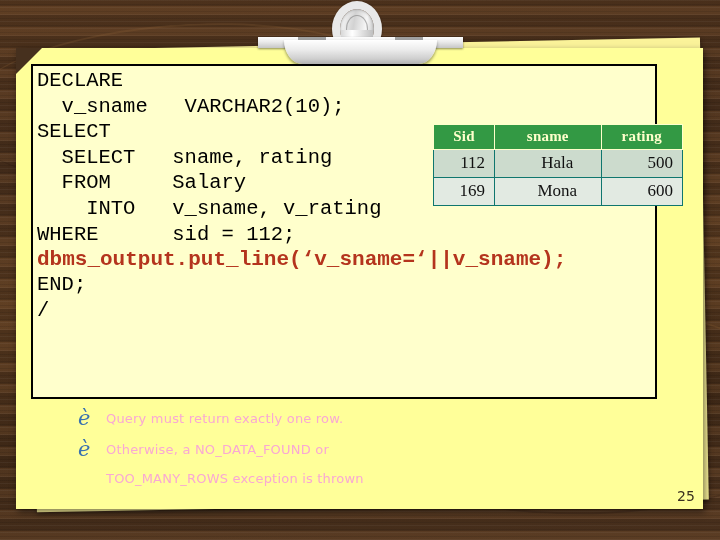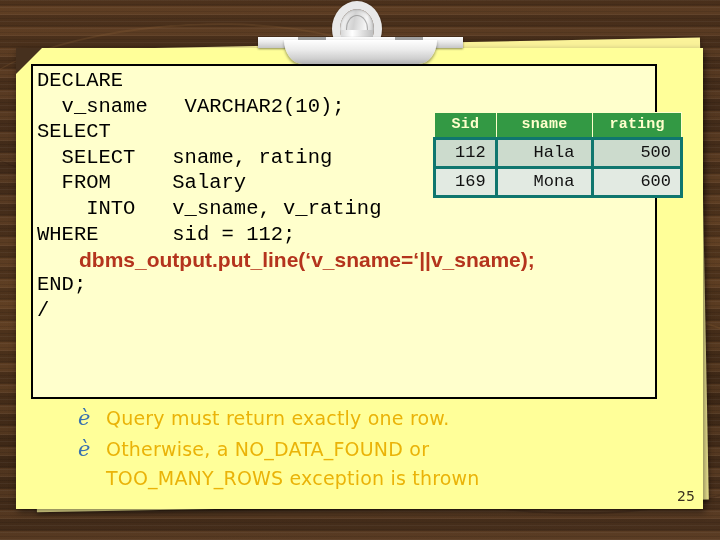--- a/index.html
+++ b/index.html
@@ -189,54 +189,53 @@
   }
   .code-line {
     font-family: "Liberation Mono", "DejaVu Sans Mono", monospace;
     font-size: 20.5px;
     line-height: 25.6px;
     color: #000000;
     white-space: pre;
     letter-spacing: 0px;
   }
   .code-line.emph {
-    font-family: Liberation Sans, sans-serif;
+    font-family: Liberation Mono, monospace;
     font-weight: bold;
     font-size: 21px;
     line-height: 25px;
     color: #b4341d;
-    margin-left: 42px;
   }
 
   
   .result-table {
     position: absolute;
     left: 433px;
-    top: 112px;
+    top: 124px;
     width: 250px;
     border-collapse: collapse;
-    font-family: Liberation Mono, monospace;
+    font-family: Liberation Serif, serif;
     font-size: 15px;
   }
   .result-table th {
     background: #339944;
     color: #ffffcc;
     font-weight: bold;
     font-size: 15px;
     padding: 3px 9px 4px 9px;
     border: 1px solid #ffffcc;
     text-align: center;
     letter-spacing: 0.2px;
   }
   .result-table td {
     color: #111111;
     font-weight: normal;
     font-size: 17px;
     padding: 3px 9px 4px 9px;
-    border: 3px solid #0f766e;
+    border: 1px solid #0f766e;
     text-align: right;
   }
   .result-table td.c-name { text-align: center; padding-left: 28px; }
   .result-table tr.row-a td { background: #ccdbcd; }
   .result-table tr.row-b td { background: #e2eae2; }
 
   
   .bullets {
     position: absolute;
     left: 78px;
@@ -252,23 +251,23 @@
     flex: 0 0 auto;
     width: 28px;
     color: #3a72b0;
     font-family: "DejaVu Serif", serif;
     font-size: 21px;
     line-height: 29px;
     font-style: italic;
   }
   .bullet-text {
     flex: 1 1 auto;
-    color: #eab308;
+    color: #f9a8d4;
     font-family: "DejaVu Sans", sans-serif;
-    font-size: 19px;
+    font-size: 13px;
     line-height: 29px;
     letter-spacing: 0.2px;
   }
 
   
   .page-number {
     position: absolute;
     left: 677px;
     top: 488px;
     font-family: "DejaVu Sans", sans-serif;

